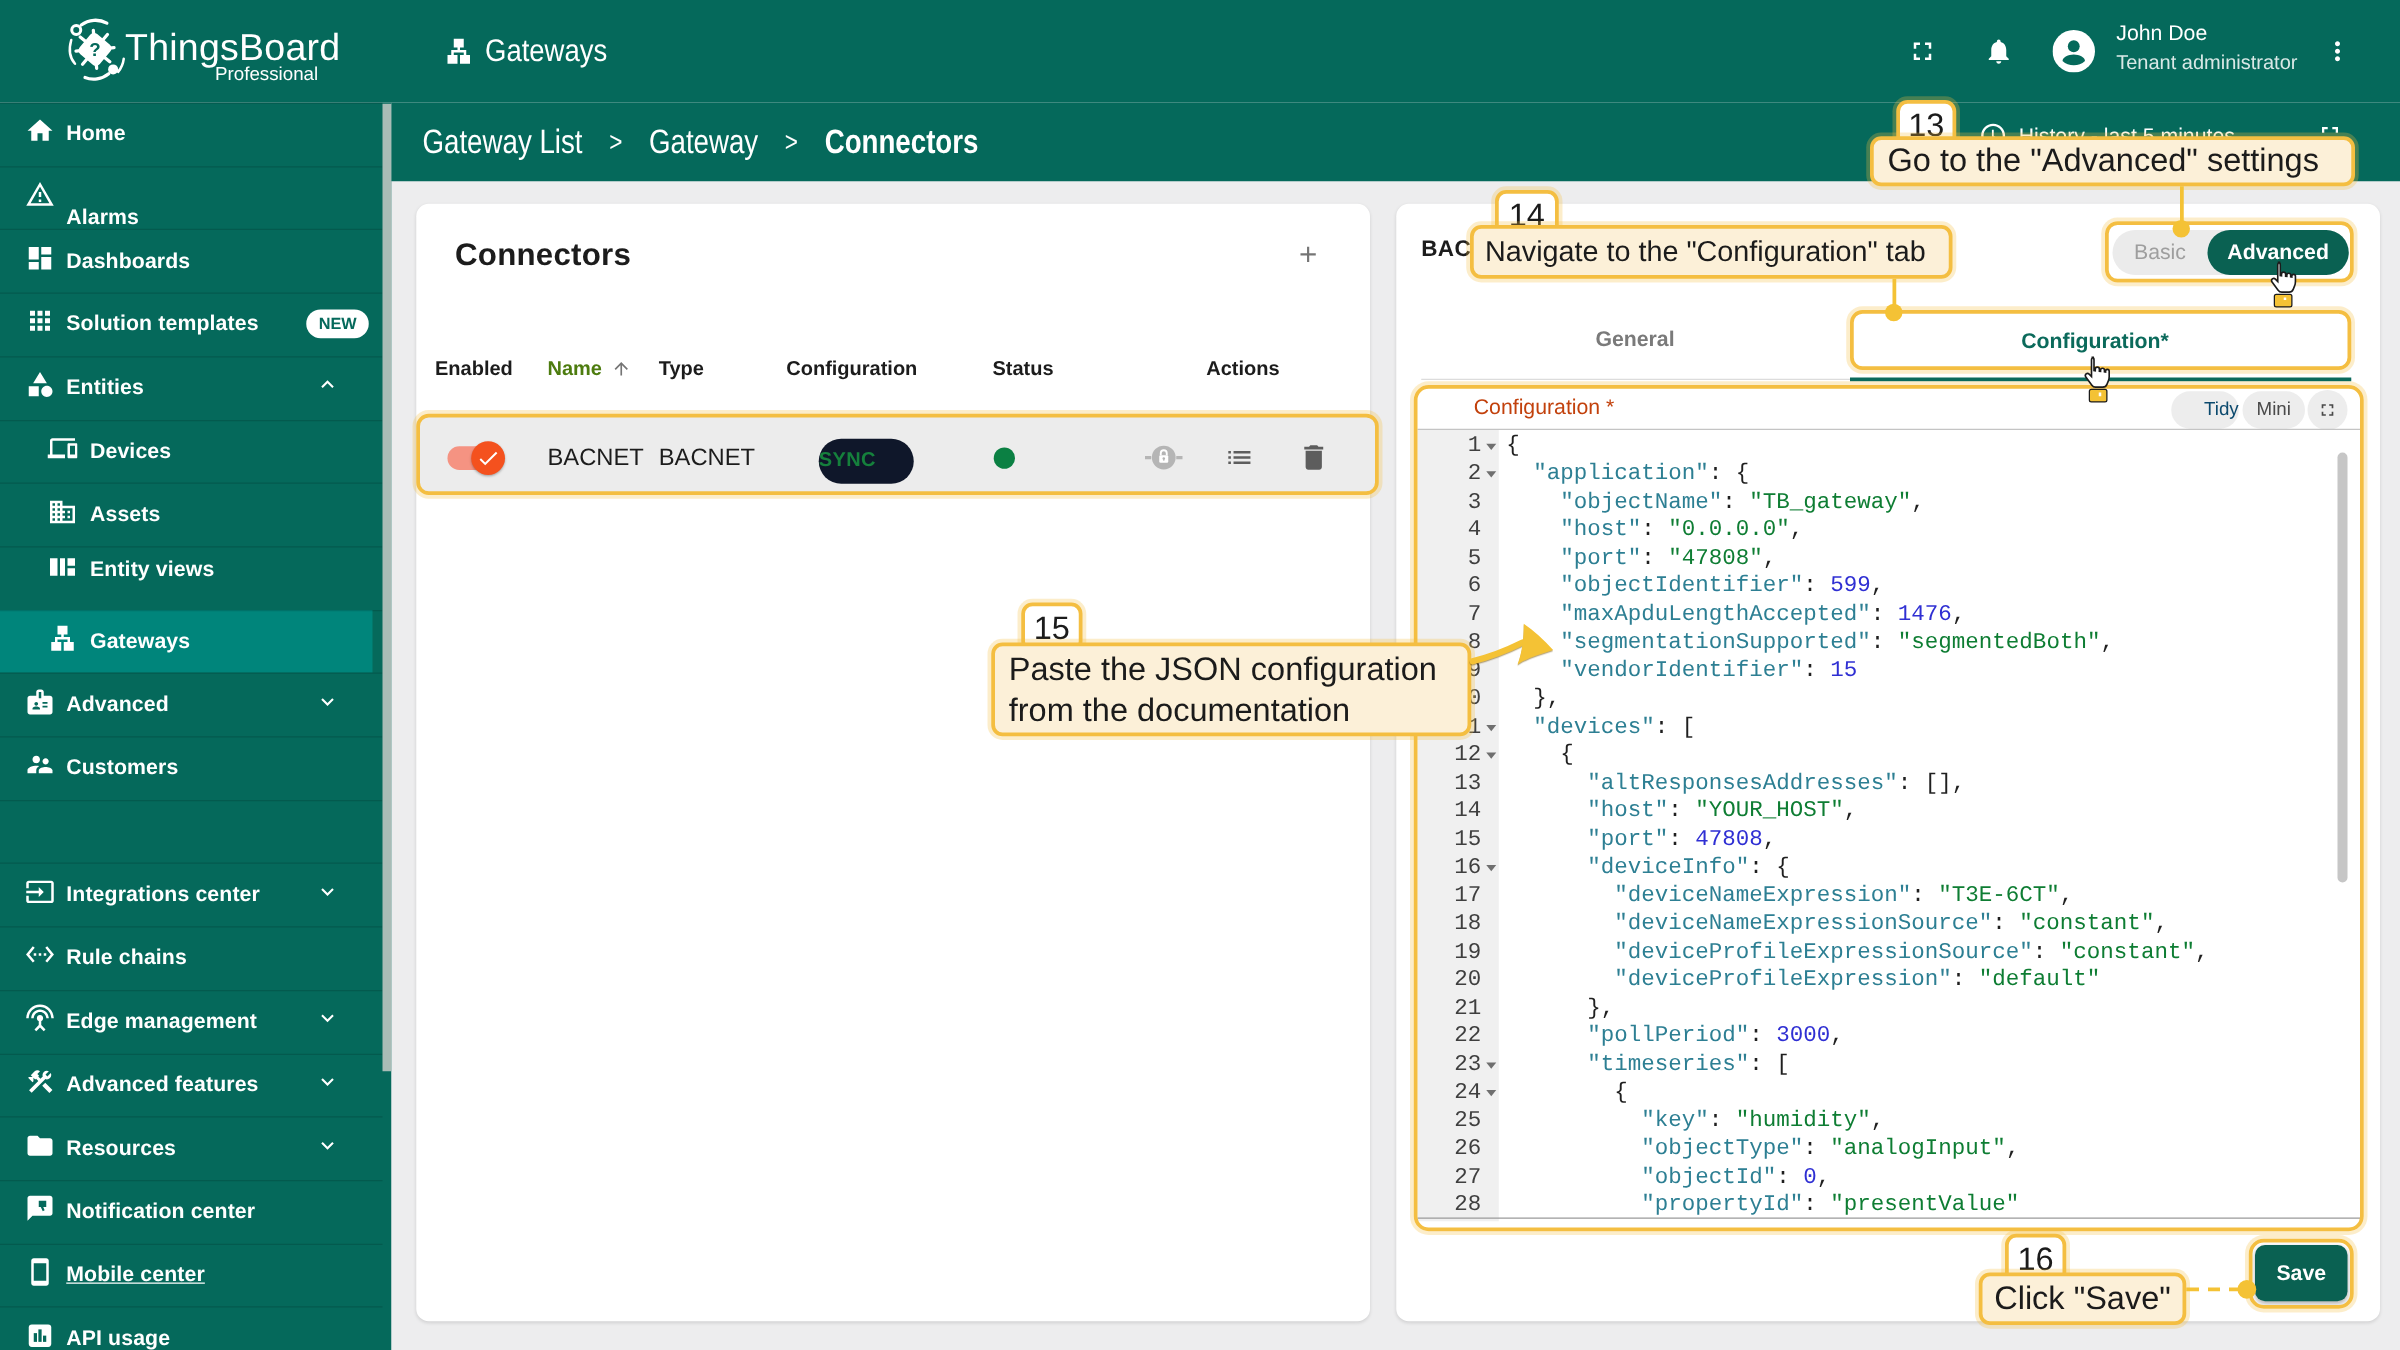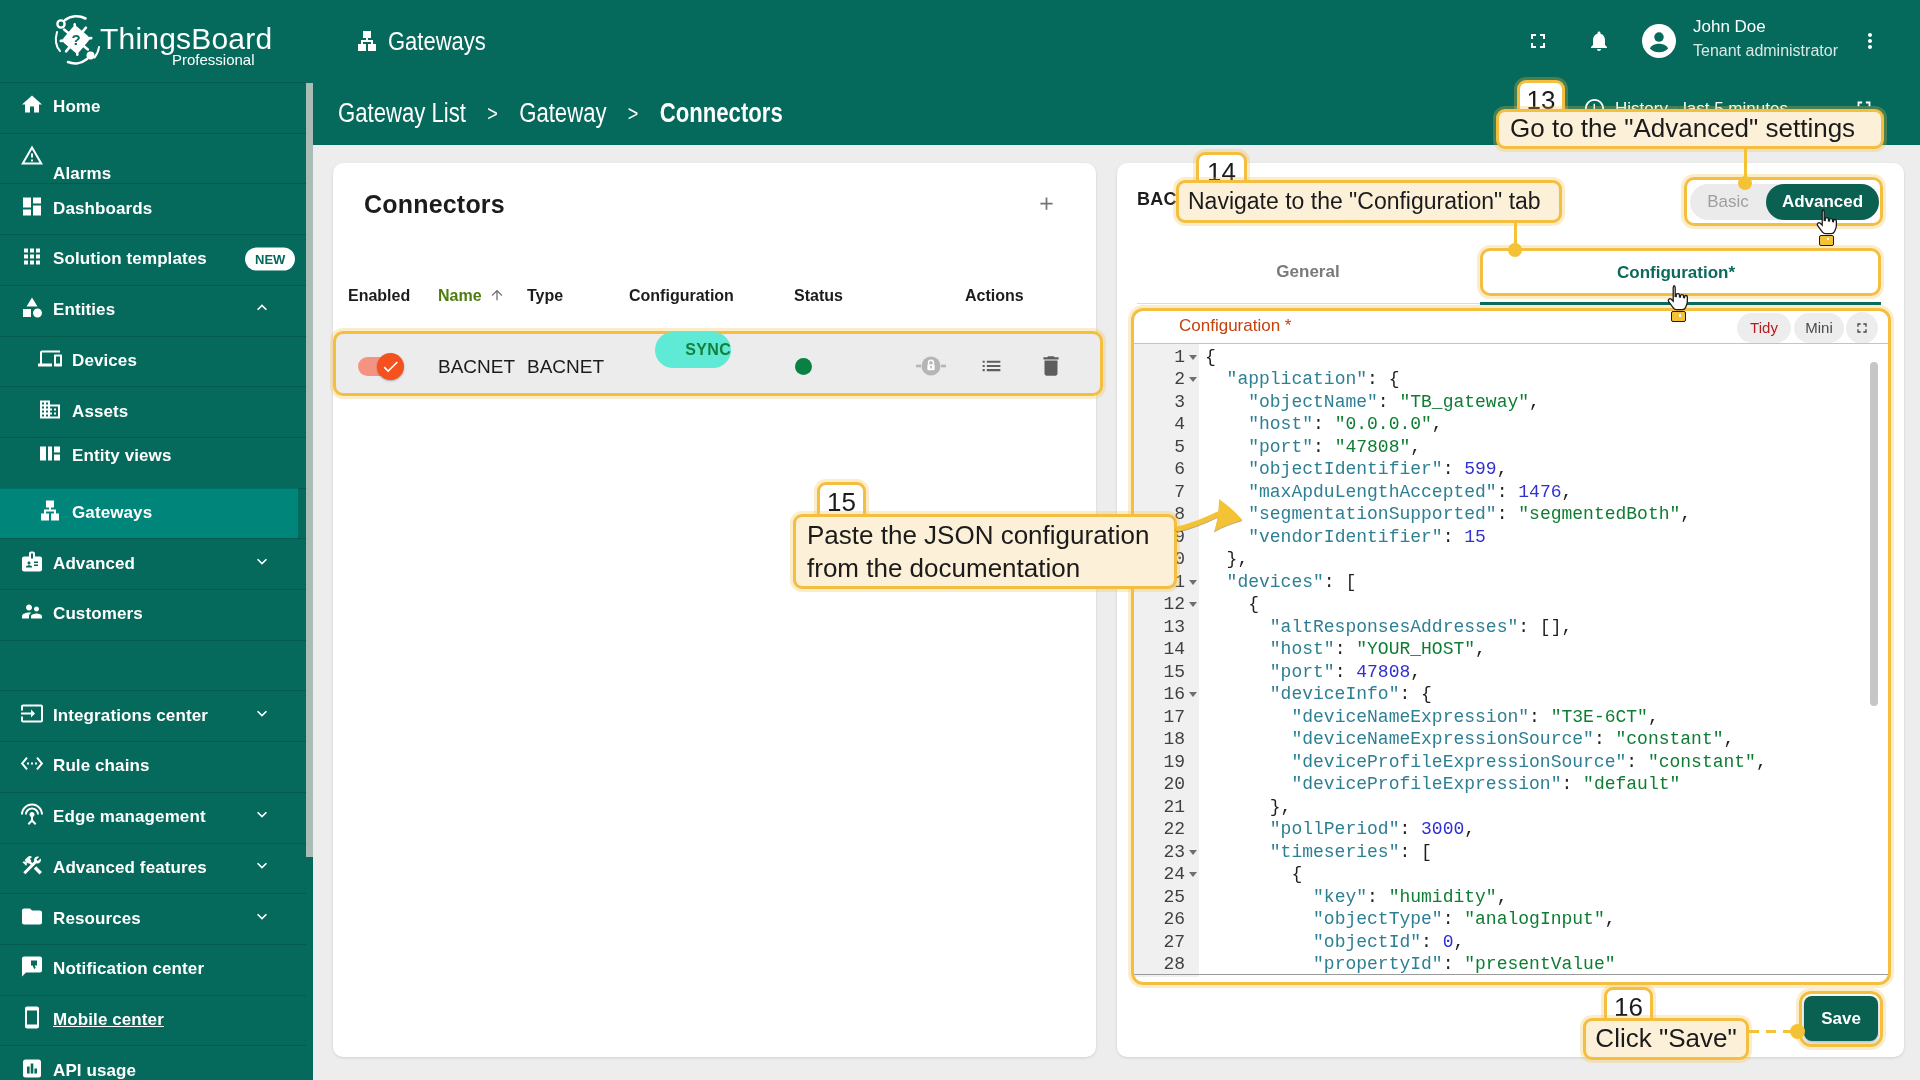--- a/index.html
+++ b/index.html
@@ -247,21 +247,21 @@
         <path d="M4 12l1.41 1.41L11 7.83V20h2V7.83l5.59 5.58L20 12l-8-8-8 8z" fill="#757575"></path>
       </svg></div>
 <div class="abs" style="left:333px;top:331px;width:770px;height:65px;background:#ECECEC;border:3px solid #F4BE41;border-radius:10px;box-shadow:0 0 0 3px rgba(244,190,65,.28);box-sizing:border-box;"></div>
 <div class="abs" style="left:358px;top:357px;width:40px;height:19px;background:#F59382;border-radius:10px;"></div>
 <div class="abs" style="left:377px;top:353px;width:27px;height:27px;background:#F4511E;border-radius:50%;box-shadow:0 1px 2px rgba(0,0,0,.3);">
 <svg width="27" height="27" viewBox="0 0 24 24">
         <path d="M9 16.2L4.8 12l-1.4 1.4L9 19 21 7l-1.4-1.4z" fill="#fff" transform="scale(.72) translate(4.8,4.8)"></path>
       </svg></div>
 <div class="abs" style="left:438px;top:356px;color:#1c1c1c;font-size:19px;">BACNET</div>
 <div class="abs" style="left:527px;top:356px;color:#1c1c1c;font-size:19px;">BACNET</div>
-<div class="abs" style="left:655px;top:332px;width:76px;height:36px;background:#5eead4;border-radius:18px;color:#15803C;font-size:16px;font-weight:700;text-align:right;line-height:36px;letter-spacing:.3px;">SYNC</div>
+<div class="abs" style="left:655px;top:351px;width:76px;height:36px;background:#0f172a;border-radius:18px;color:#15803C;font-size:16px;font-weight:700;text-align:left;line-height:36px;letter-spacing:.3px;">SYNC</div>
 <div class="abs" style="left:795px;top:358px;width:17px;height:17px;background:#0B8043;border-radius:50%;"></div>
 <div class="abs" style="left:915px;top:353px;"><svg width="32" height="26" viewBox="0 0 32 26">
 <line x1="1" y1="13" x2="6" y2="13" stroke="#B5B5B5" stroke-width="2.6"></line>
 <line x1="26" y1="13" x2="31" y2="13" stroke="#B5B5B5" stroke-width="2.6"></line>
 <circle cx="16" cy="13" r="9.5" fill="#B5B5B5"></circle>
 <rect x="12.4" y="11.2" width="7.2" height="6" rx="1" fill="#fff"></rect>
 <path d="M13.6 11.2v-1.6a2.4 2.4 0 0 1 4.8 0v1.6" fill="none" stroke="#fff" stroke-width="1.5"></path>
 <circle cx="16" cy="13.8" r="1" fill="#B5B5B5"></circle>
         <rect x="15.6" y="13.8" width=".9" height="1.8" fill="#B5B5B5"></rect>
 </svg></div>
@@ -274,21 +274,21 @@
 <div class="abs" style="left:1117px;top:163px;width:787px;height:894px;background:#fff;border-radius:10px;box-shadow:0 1px 3px rgba(0,0,0,.12);"></div>
 <div class="abs" style="left:1137px;top:189px;color:#1c1c1c;font-size:18px;font-weight:700;letter-spacing:.3px;">BACNET</div>
 <div class="abs" style="left:1690px;top:184px;width:189px;height:36px;background:#EBEBEB;border-radius:18px;"></div>
 <div class="abs" style="left:1690px;top:184px;width:76px;height:36px;color:#9E9E9E;font-size:17px;text-align:center;line-height:36px;">Basic</div>
 <div class="abs" style="left:1766px;top:184px;width:113px;height:36px;background:#0A6152;border-radius:18px;color:#fff;font-size:17px;font-weight:700;text-align:center;line-height:36px;">Advanced</div>
 <div class="abs" style="left:1240px;top:262px;color:#7A7A7A;font-size:17px;font-weight:700;width:136px;text-align:center;">General</div>
 <div class="abs" style="left:1617px;top:263px;color:#0B6A5B;font-size:17px;font-weight:700;">Configuration*</div>
 <div class="abs" style="left:1137px;top:303px;width:744px;height:1px;background:#DCDCDC;"></div>
 <div class="abs" style="left:1480px;top:302px;width:401px;height:3px;background:#0A6A5C;"></div>
 <div class="abs" style="left:1139px;top:316px;color:#c2410c;font-size:17px;margin-left:40px;">Configuration *</div>
-<div class="abs" style="left:1737px;top:313px;width:54px;height:30px;background:#EDEDED;border-radius:15px;color:#b91c1c;font-size:15px;font-weight:500;text-align:center;line-height:30px;">Tidy</div>
+<div class="abs" style="left:1737px;top:313px;width:54px;height:30px;background:#EDEDED;border-radius:15px;color:#0c4a6e;font-size:15px;font-weight:500;text-align:right;line-height:30px;">Tidy</div>
 <div class="abs" style="left:1794px;top:313px;width:50px;height:30px;background:#EDEDED;border-radius:15px;color:#4A4A4A;font-size:15px;font-weight:500;text-align:center;line-height:30px;">Mini</div>
 <div class="abs" style="left:1846px;top:312px;width:32px;height:32px;background:#EDEDED;border-radius:50%;">
 <div style="position:absolute;left:8px;top:8px;"><svg width="16" height="16" viewBox="0 0 24 24">
           <path d="M7 14H5v5h5v-2H7v-3zm-2-4h2V7h3V5H5v5zm12 7h-3v2h5v-5h-2v3zM14 5v2h3v3h2V5h-5z" fill="#4A4A4A"></path>
         </svg></div>
     </div>
 <div class="abs" style="left:1134px;top:343px;width:754px;height:1px;background:#C4C4C4;"></div>
 <div class="abs" style="left:1134px;top:344px;width:65px;height:633px;background:#F0F0F0;"></div>
 <pre class="code abs" style="left:1134px;top:345.75px;width:51px;margin:0;text-align:right;color:#3F3F3F;">1
 2

